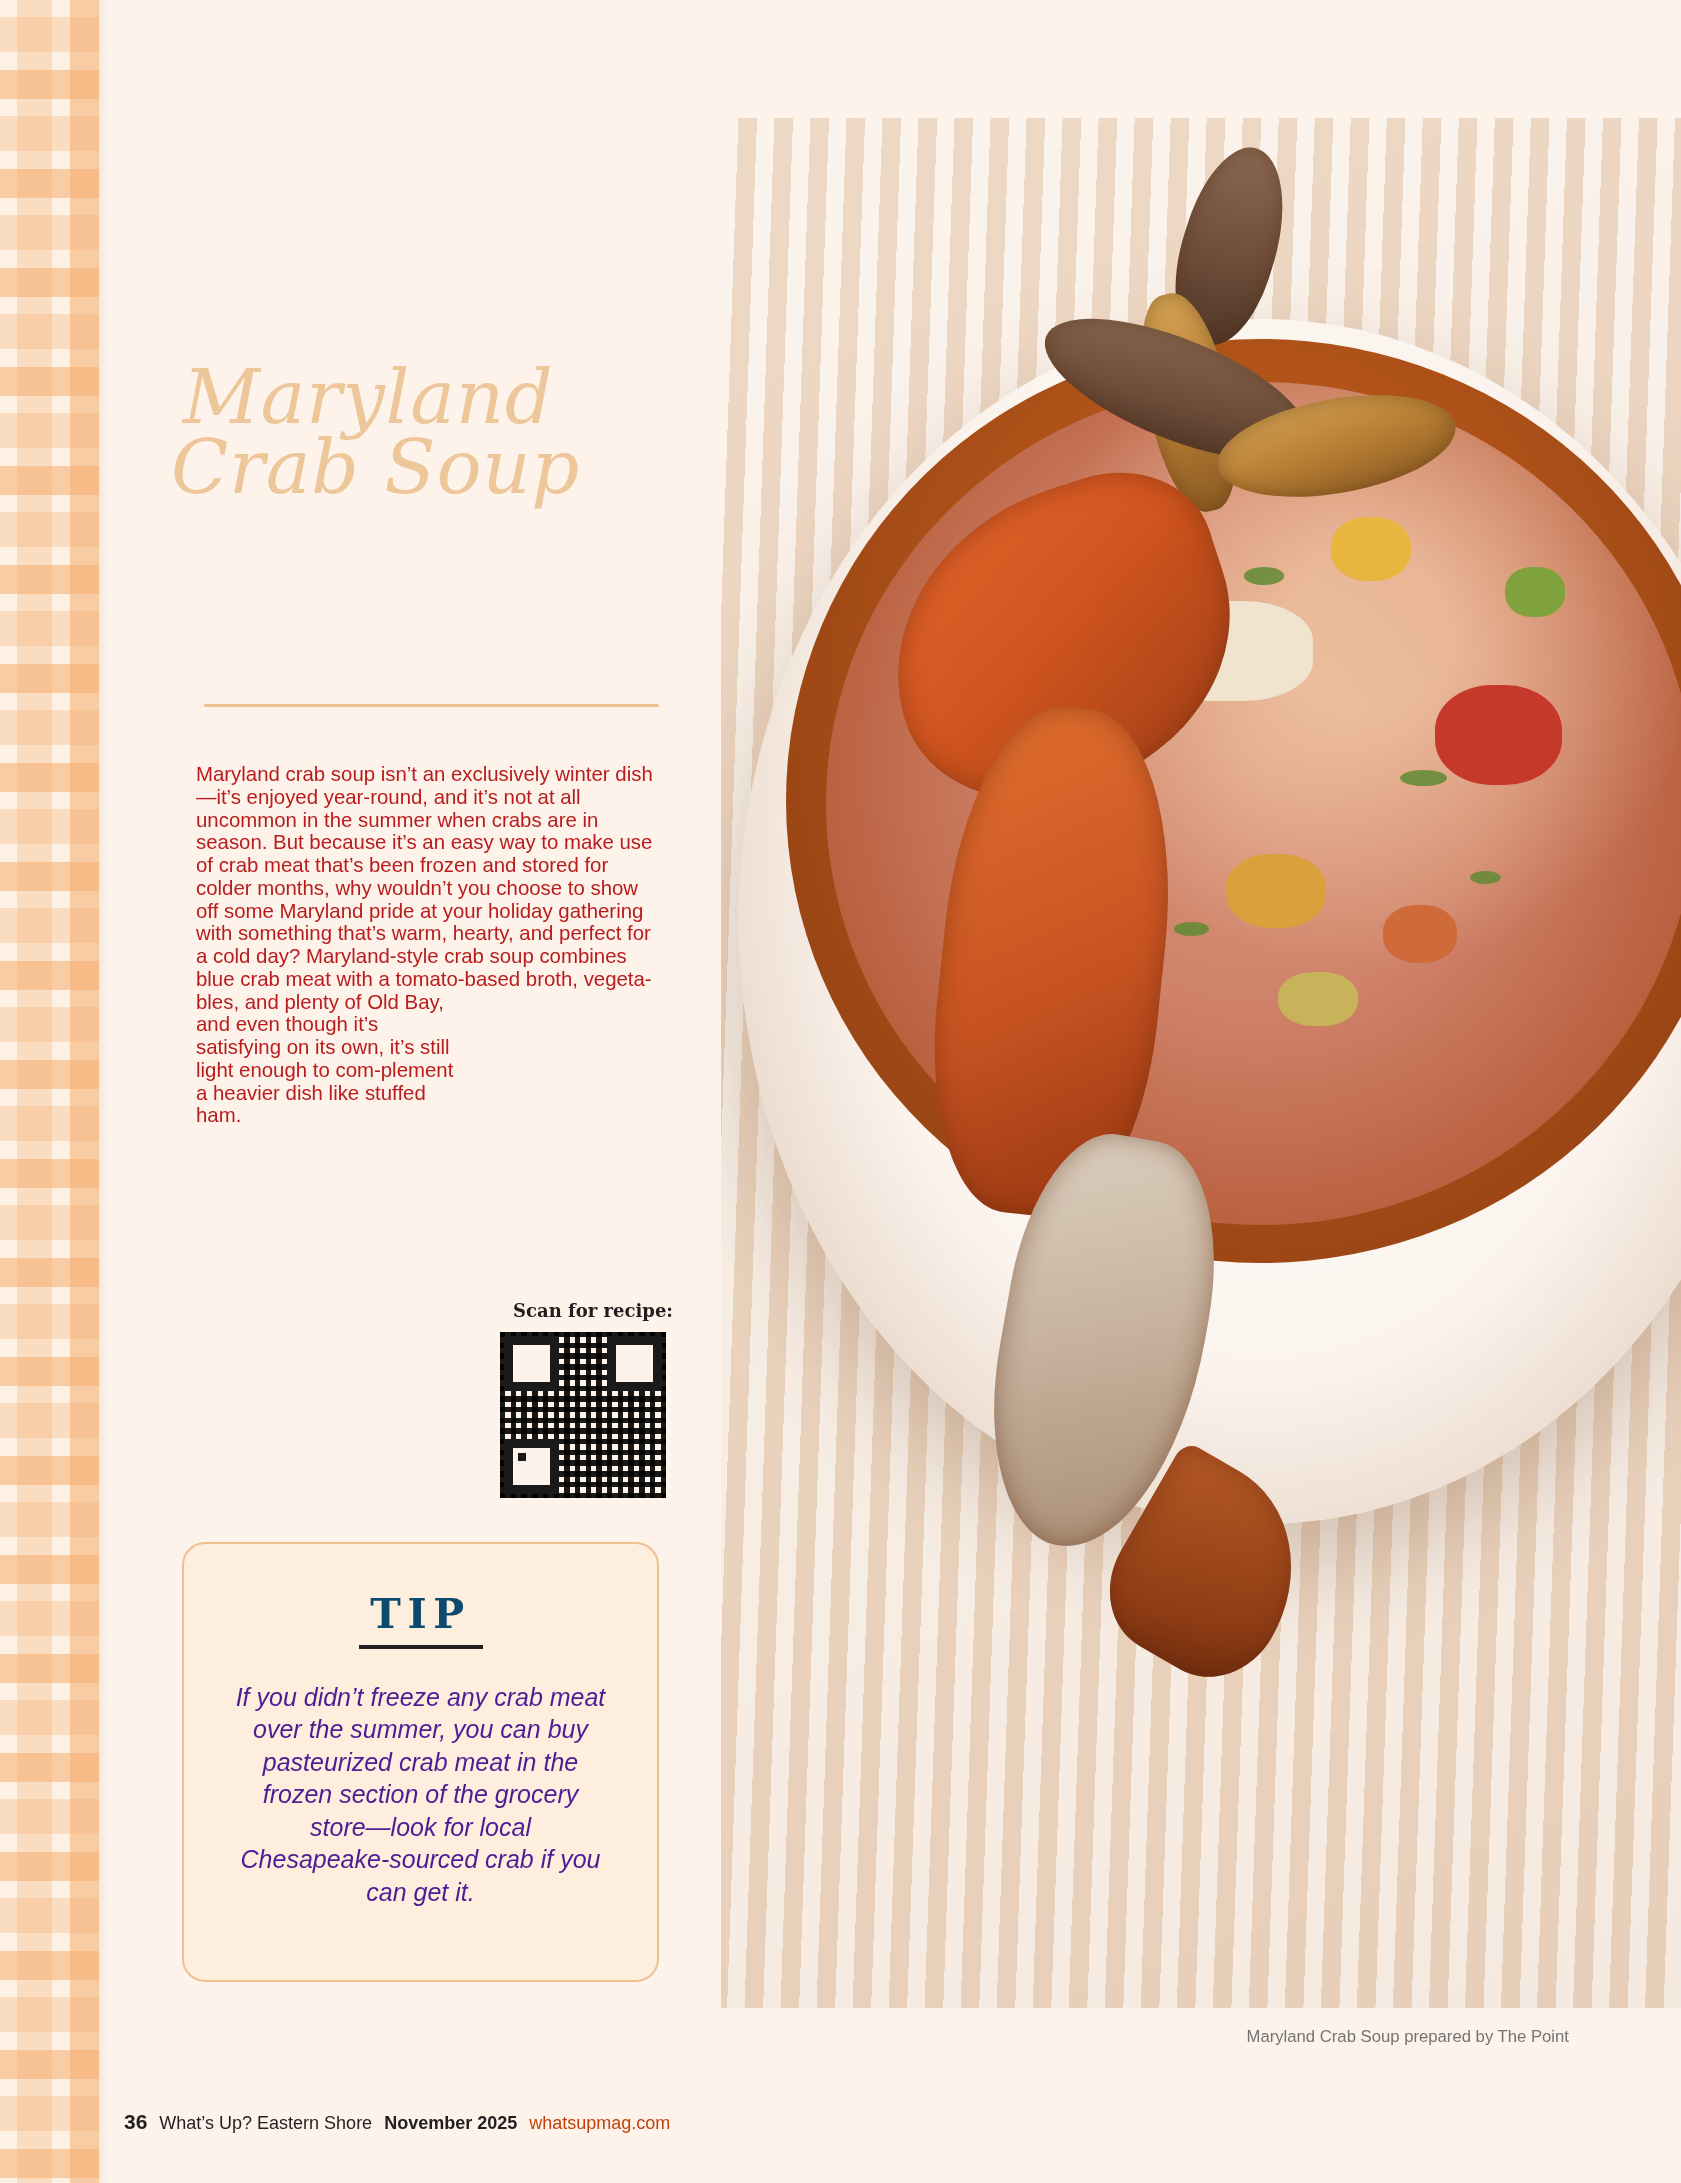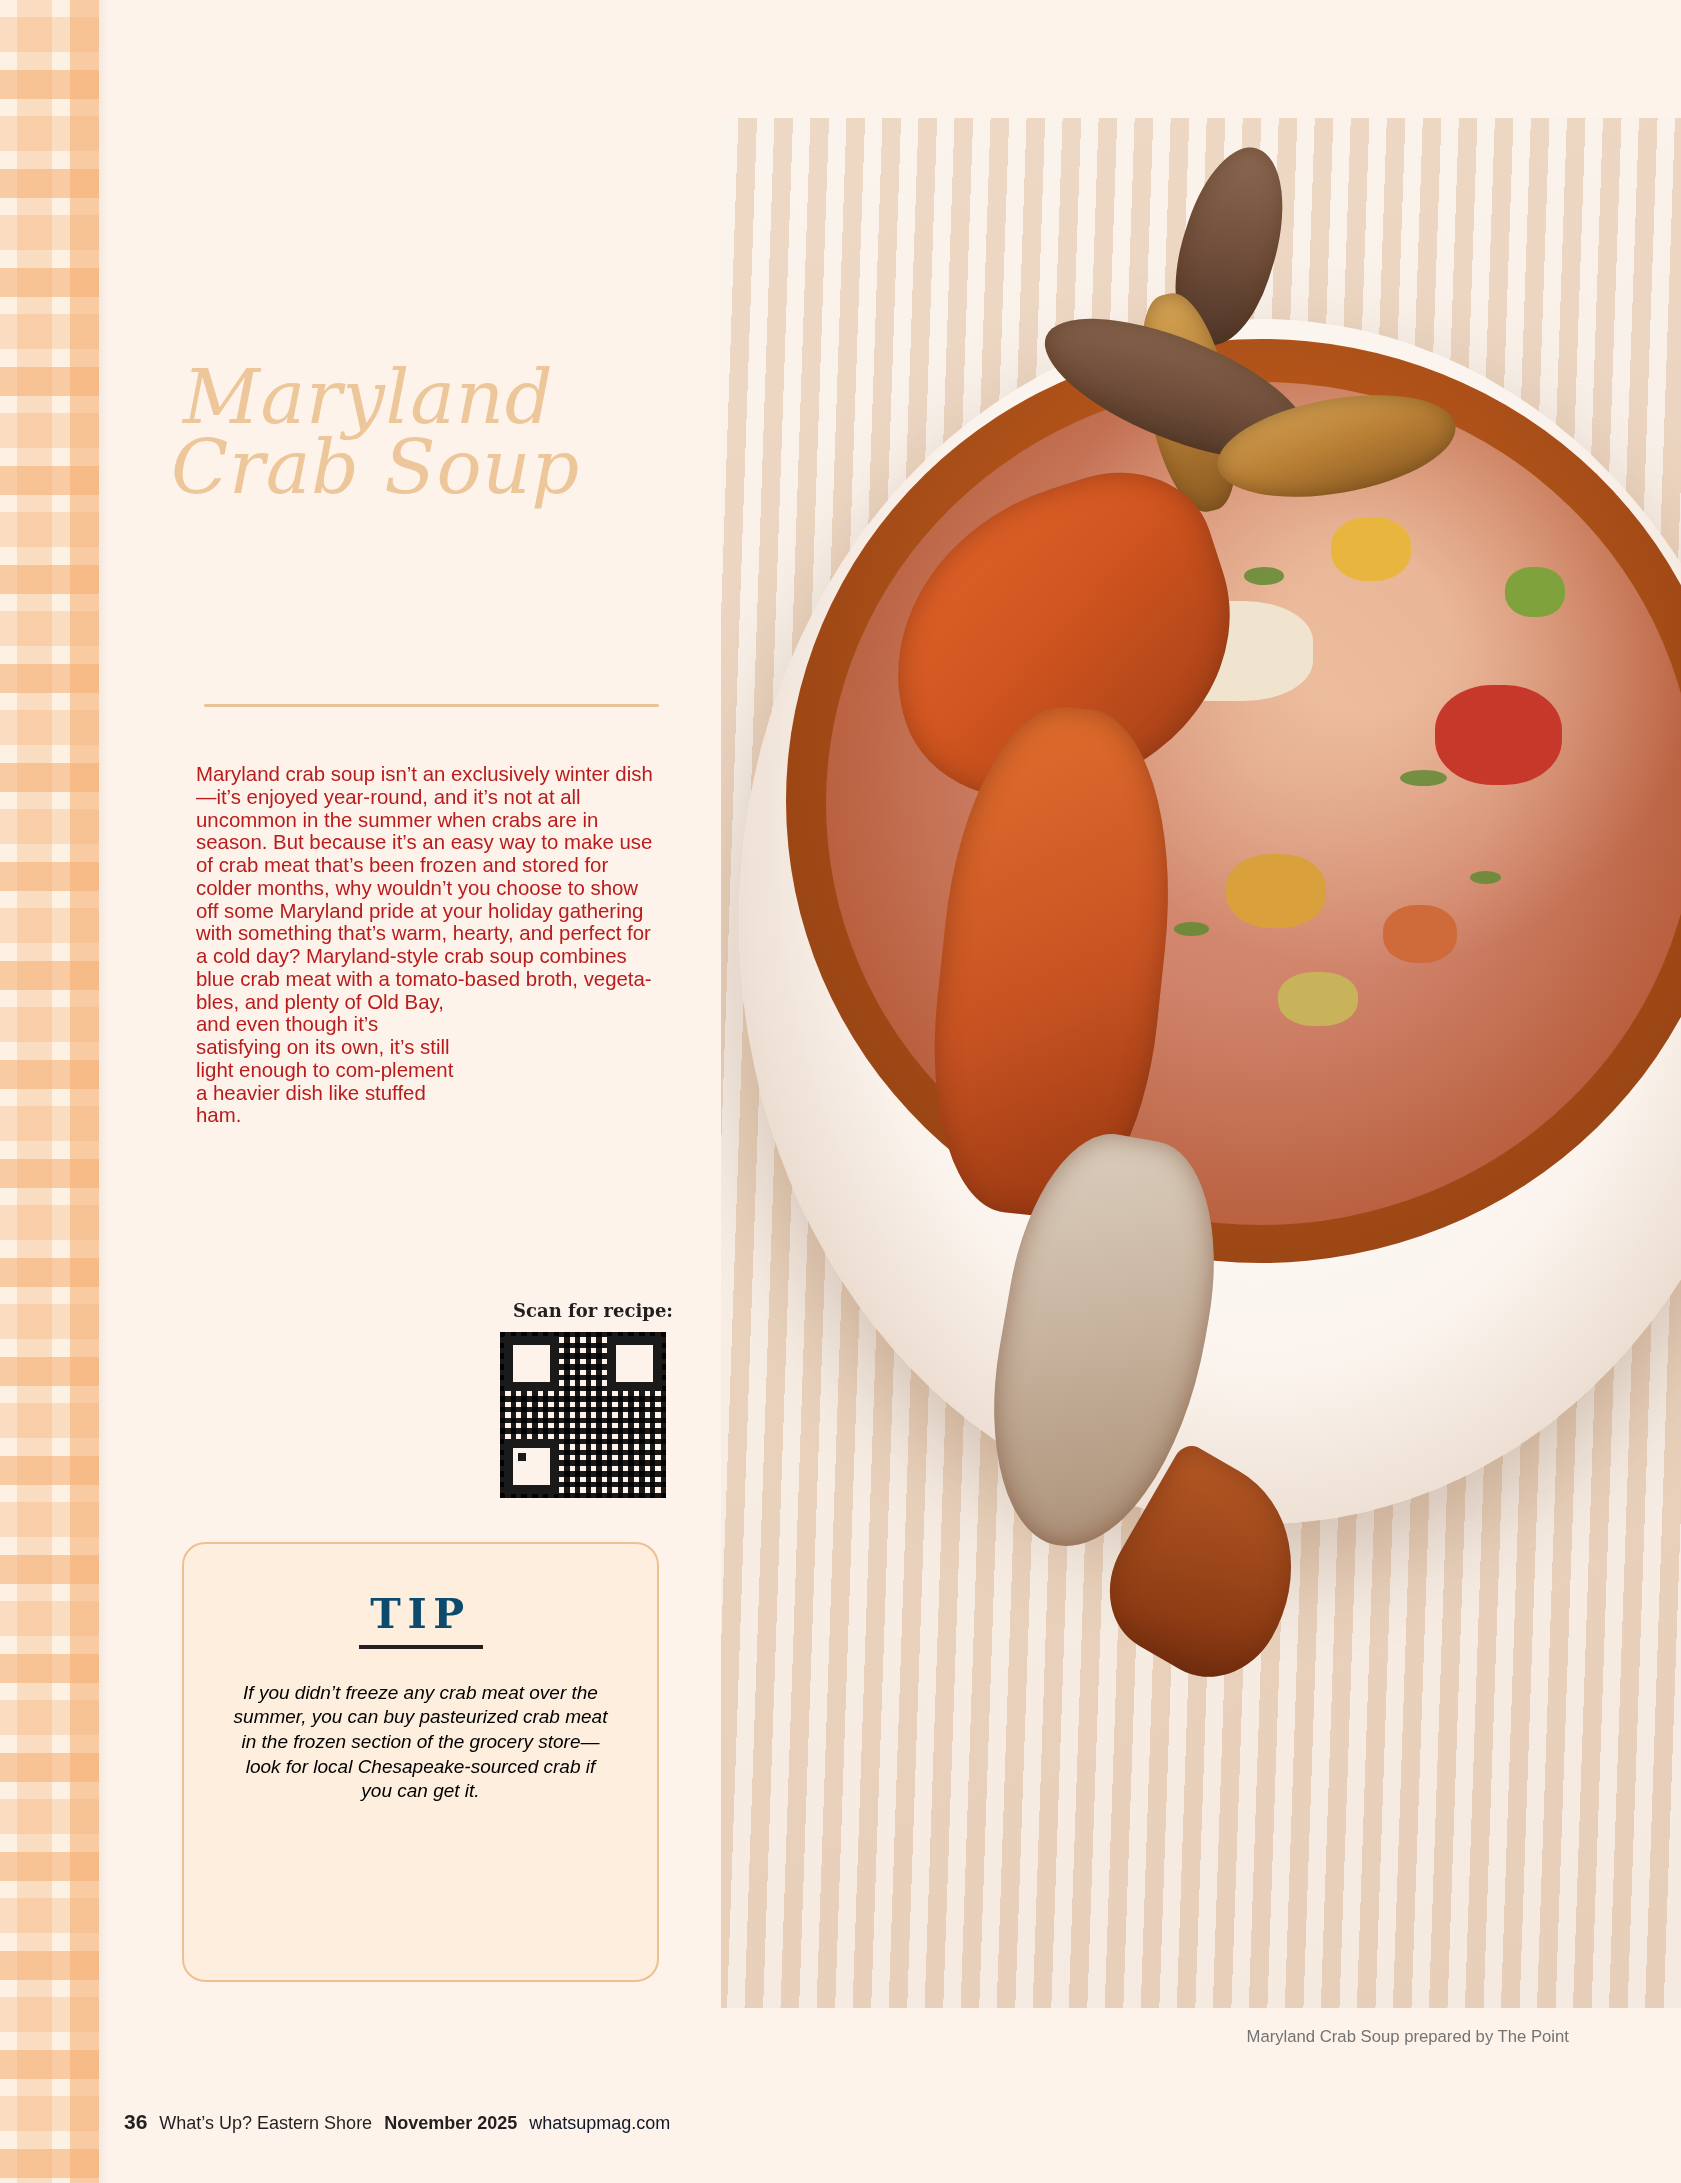--- a/index.html
+++ b/index.html
@@ -174,23 +174,23 @@
     width: 124px;
     height: 4px;
     background: #231f20;
     margin: 6.7px auto 0;
   }
   .tip-text {
     margin: 32px auto 0;
     width: 375px;
     text-align: center;
     font-style: italic;
-    font-size: 19px;
+    font-size: 25px;
     line-height: 1.30;
-    color: #000000;
+    color: #4c1d95;
   }
 
   
   .photo {
     position: absolute;
     left: 721px;
     top: 118px;
     width: 960px;
     height: 1890px;
     overflow: hidden;
@@ -316,21 +316,21 @@
     align-items: baseline;
     gap: 12px;
     color: #231f20;
   }
   .folio {
     font-size: 21px;
     font-weight: bold;
     font-family: "Liberation Sans", sans-serif;
   }
   .footer-text { font-size: 18px; }
-  .footer-url { font-size: 18px; color: #0f172a; }
+  .footer-url { font-size: 18px; color: #c2410c; }
 </style>
 </head>
 <body>
 
 <div class="page">
 
   <div class="gingham"></div>
   <div class="gingham-edge"></div>
 
   <div class="title-block">

